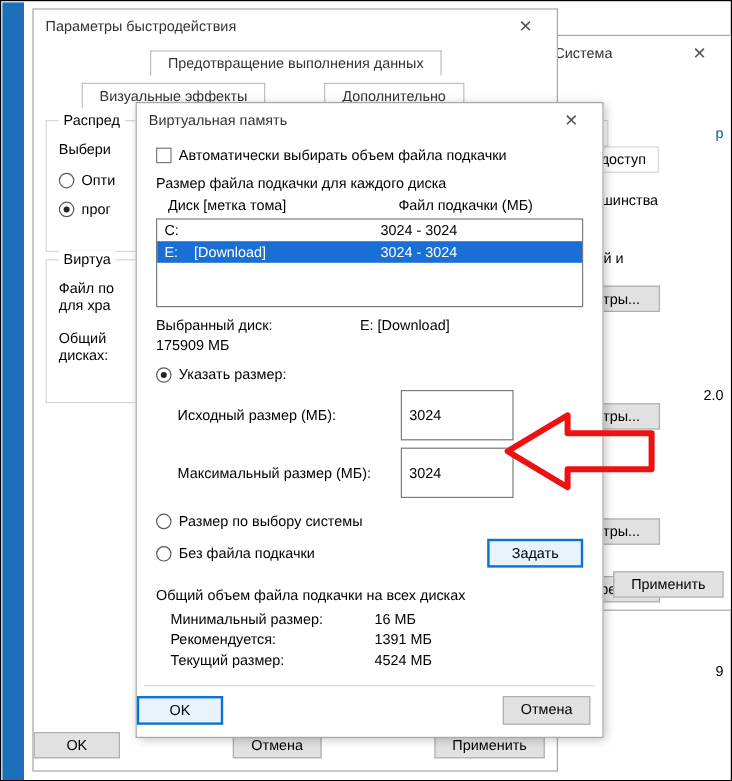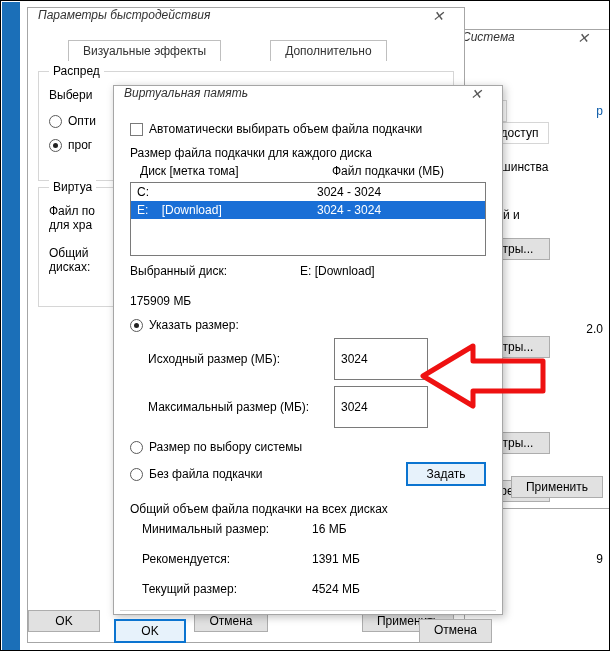--- a/index.html
+++ b/index.html
@@ -20,26 +20,25 @@
     background: #1b6fb8;
   }
   .win {
     position: absolute;
     background: #fff;
     border: 1px solid #a6a6a6;
   }
   .titlebar {
     height: 28px;
     display: flex;
-    align-items: flex-start;
+    align-items: center;
     padding: 0 6px 0 10px;
     color: #333;
     font-size: 12px;
     position: relative;
-    font-style: italic;
   }
   .titlebar .x {
     margin-left: auto;
     width: 40px;
     text-align: center;
     font-family: Arial, sans-serif;
     color: #555;
     font-size: 14px;
     cursor: pointer;
   }
@@ -112,21 +111,21 @@
     padding: 3px 14px;
     min-width: 72px;
     text-align: center;
     font-size: 12px;
     cursor: pointer;
   }
   .btn.primary {
     border: 2px solid #0b74d0;
     background: #e7f2fb;
   }
-  .grid2 { display: grid; grid-template-columns: 170px auto; row-gap: 16px; }
+  .grid2 { display: grid; grid-template-columns: 170px auto; row-gap: 3px; }
   .btnrow {
     display: flex;
     justify-content: space-between;
     gap: 6px;
     padding: 8px 10px 10px 0;
   }
   .arrow {
     position: absolute;
     pointer-events: none;
     z-index: 50;
@@ -176,20 +175,23 @@
   <div style="position:absolute; left:6px; top:402px;" class="sys-btn">раметры...</div>
   <div style="position:absolute; left:6px; top:450px;" class="sys-btn">ные среды...</div>
   <div style="position:absolute; right:6px; bottom:10px;" class="btn">Применить</div>
 </div>
 
 <div class="win" style="left:26px; top:6px; width:438px; height:636px;">
   <div class="titlebar">
     <span>Параметры быстродействия</span>
     <span class="x">✕</span>
   </div>
+  <div style="text-align:center; padding:6px 0 2px 0;">
+    <div class="tab" style="display:inline-block;">Предотвращение выполнения данных</div>
+  </div>
   <div class="tab-strip" style="padding-left:40px;">
     <div class="tab">Визуальные эффекты</div>
     <div class="tab" style="margin-left:50px;">Дополнительно</div>
   </div>
 
   <div class="groupbox" style="margin-top:10px; height:110px;">
     <div style="position:relative; top:-18px; background:#fff; display:inline-block; padding:0 4px;">Распред</div>
     <div style="margin-top:-8px;">Выбери</div>
     <div class="row" style="margin-top:12px;">
       <span class="radio"></span>

